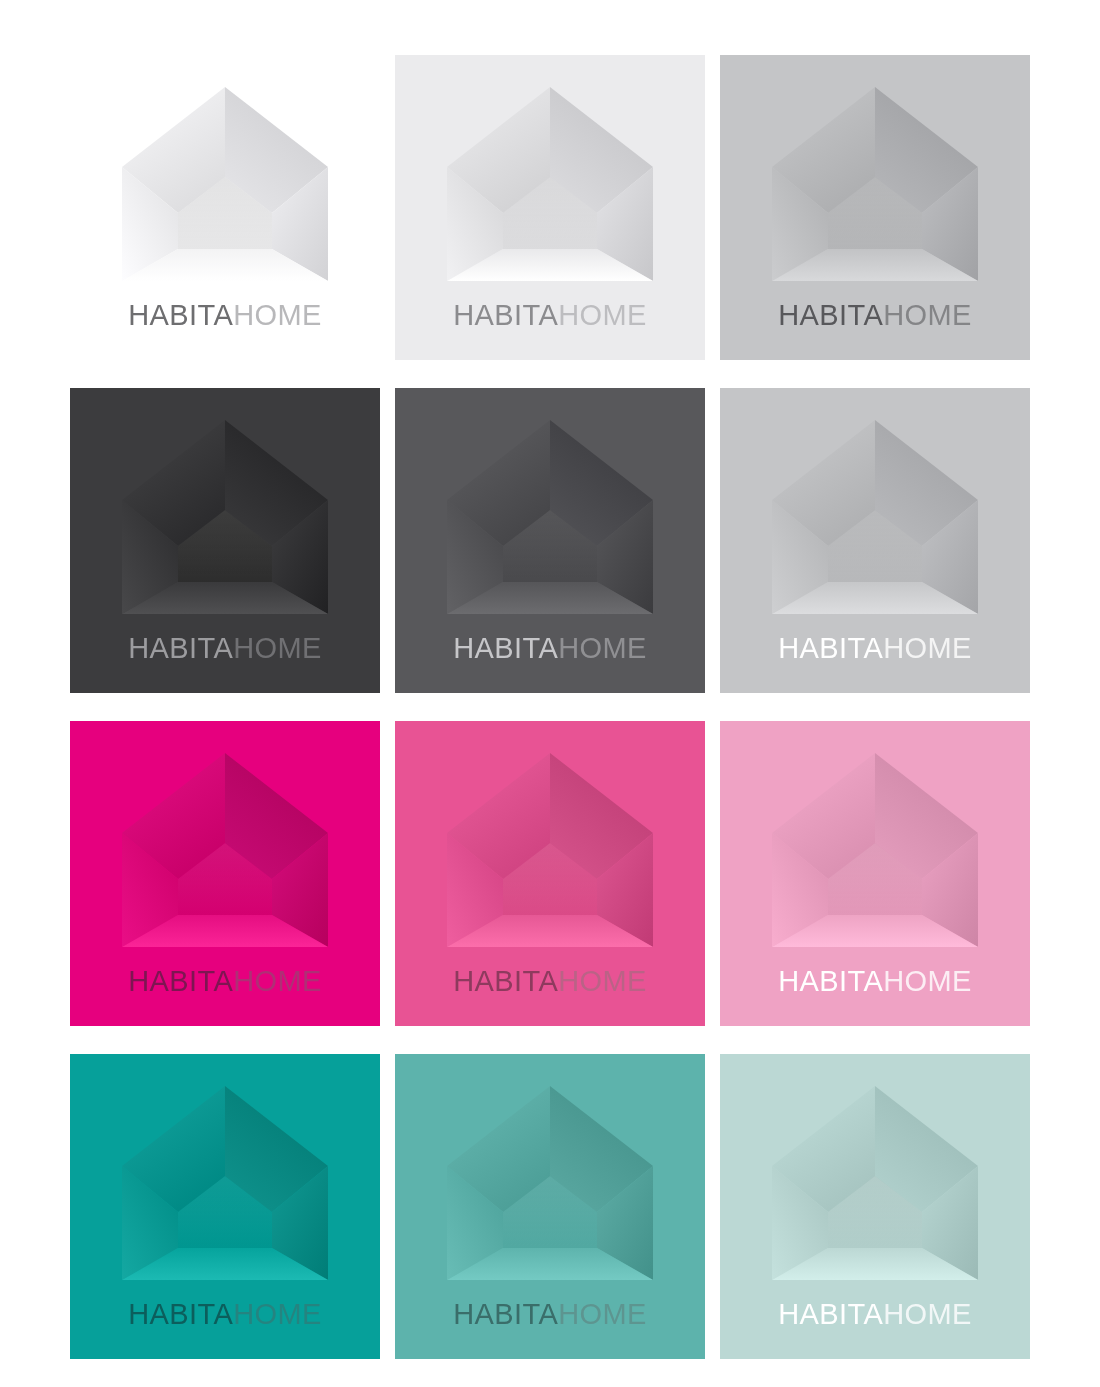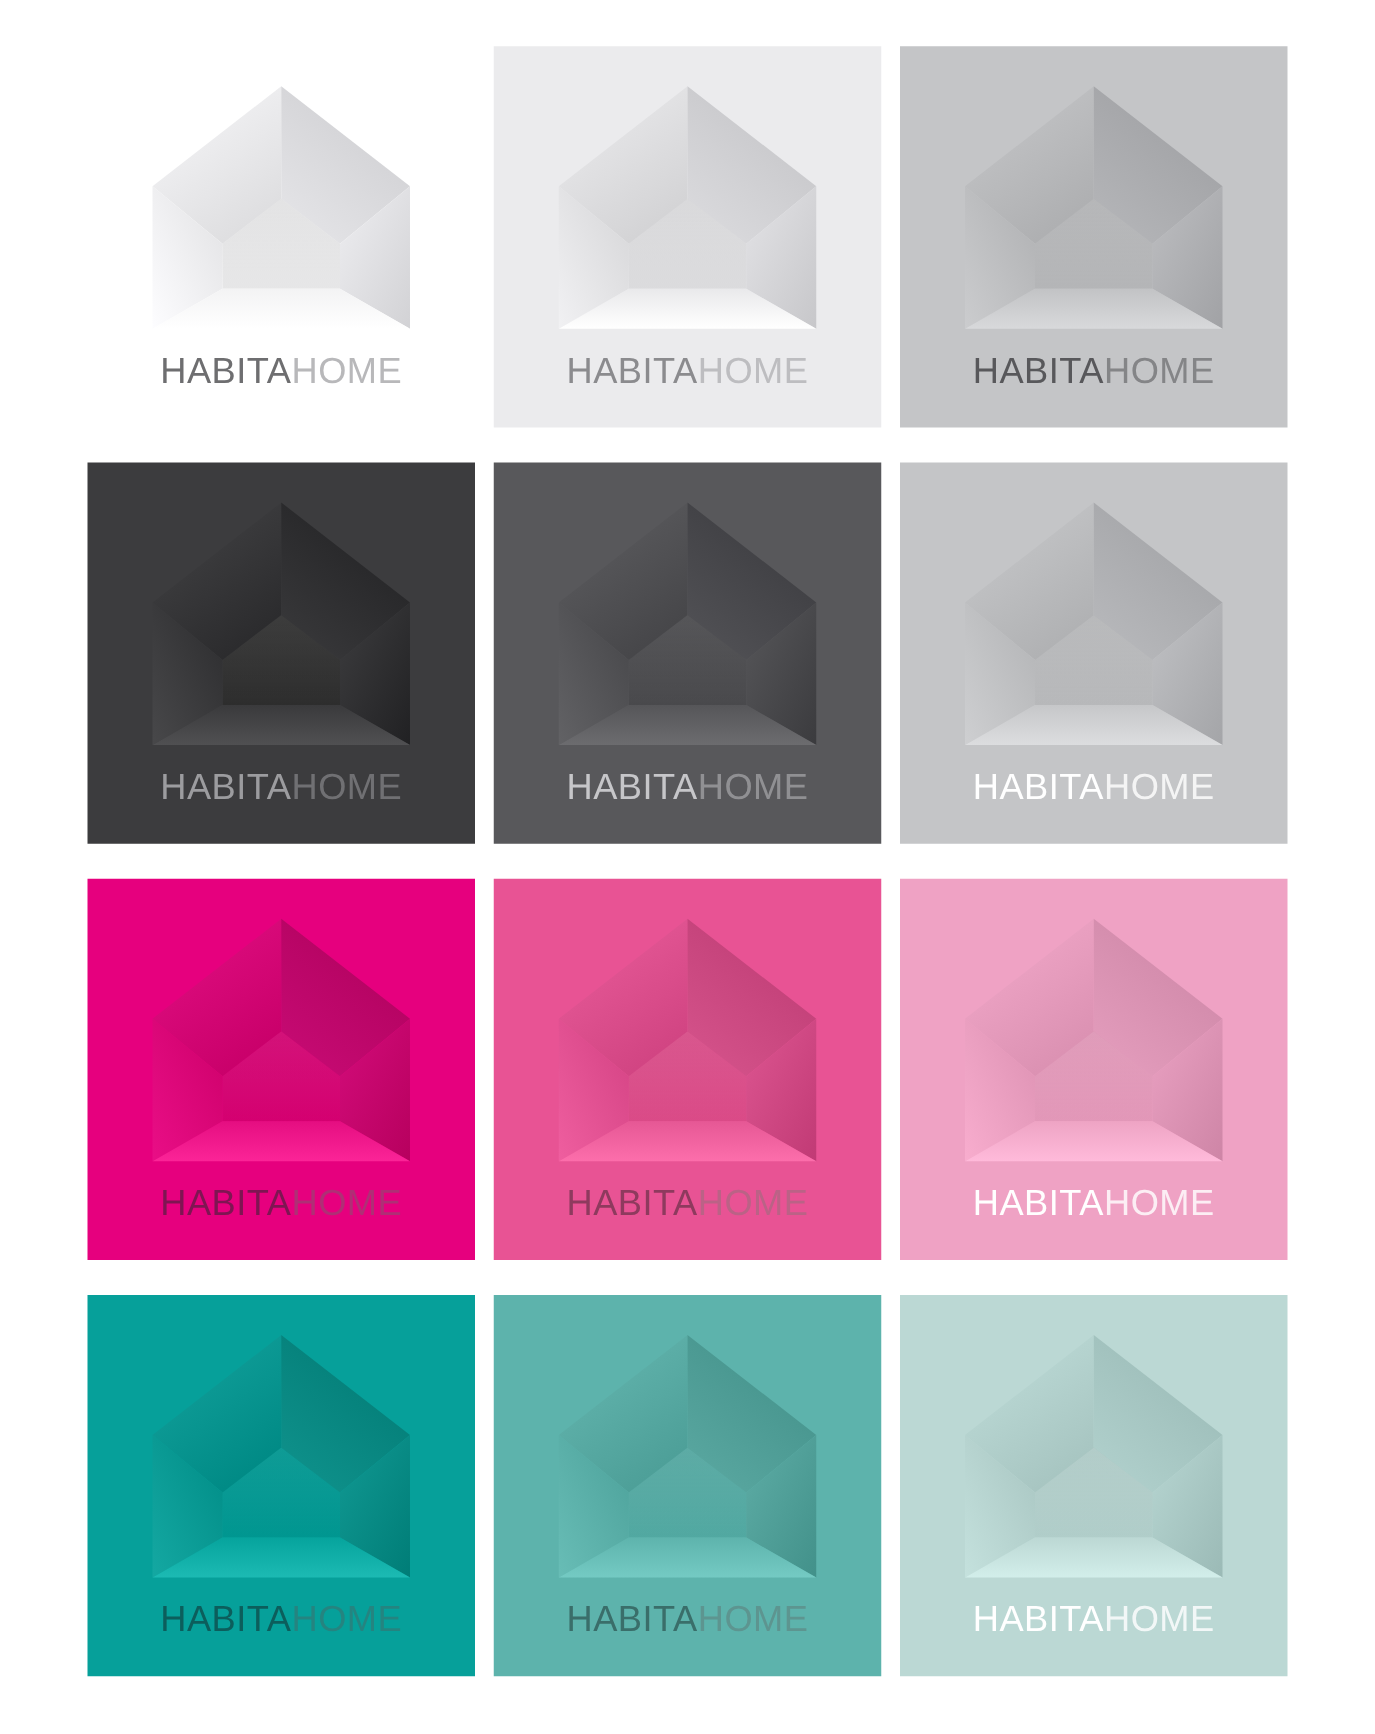--- a/index.html
+++ b/index.html
@@ -17,21 +17,21 @@
   #sheet {
     position: relative;
     width: 1100px;
     height: 1387px;
     background: #ffffff;
   }
 
   #grid {
     position: absolute;
     left: 70px;
-    top: 37px;
+    top: 55px;
     width: 984px;
     height: 1305px;
     display: grid;
     grid-template-columns: repeat(3, 310px);
     grid-template-rows: repeat(4, 305px);
     column-gap: 15px;
     row-gap: 28px;
   }
 
   .swatch {

